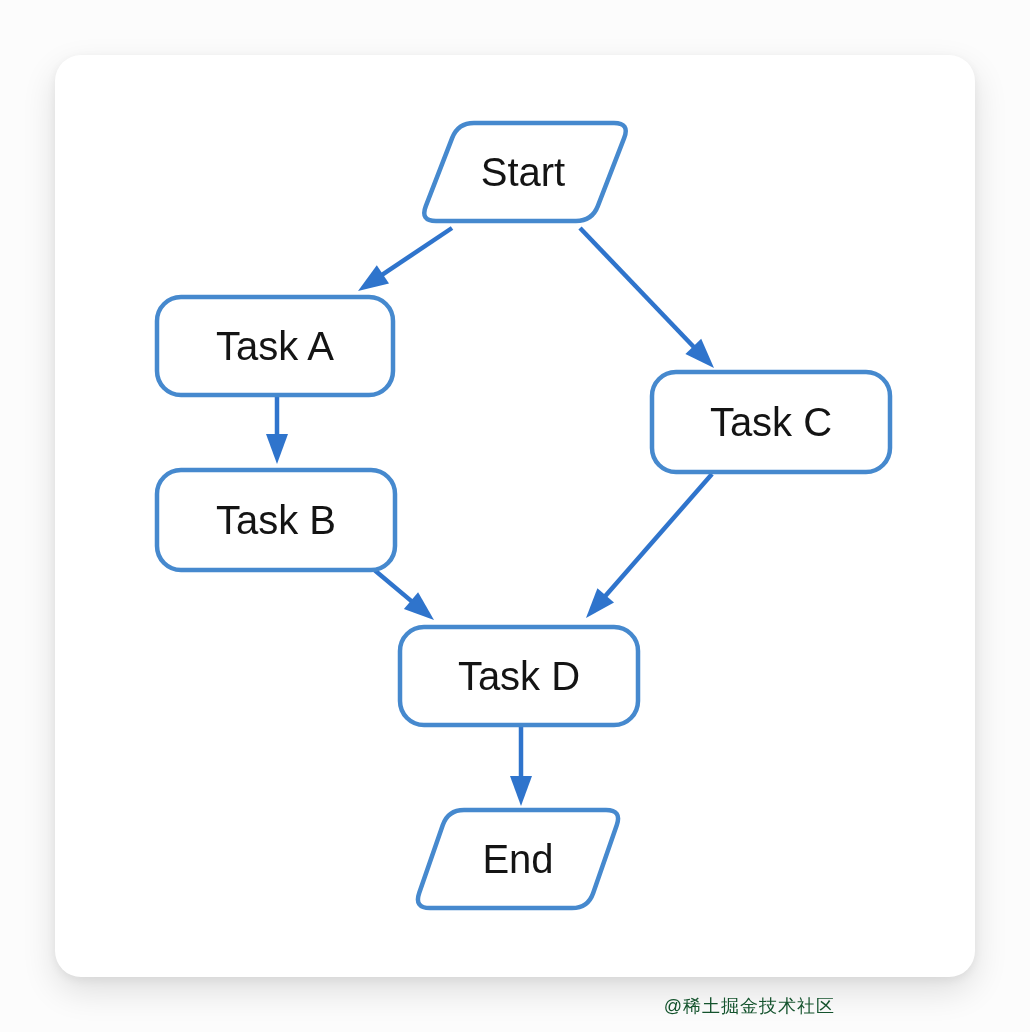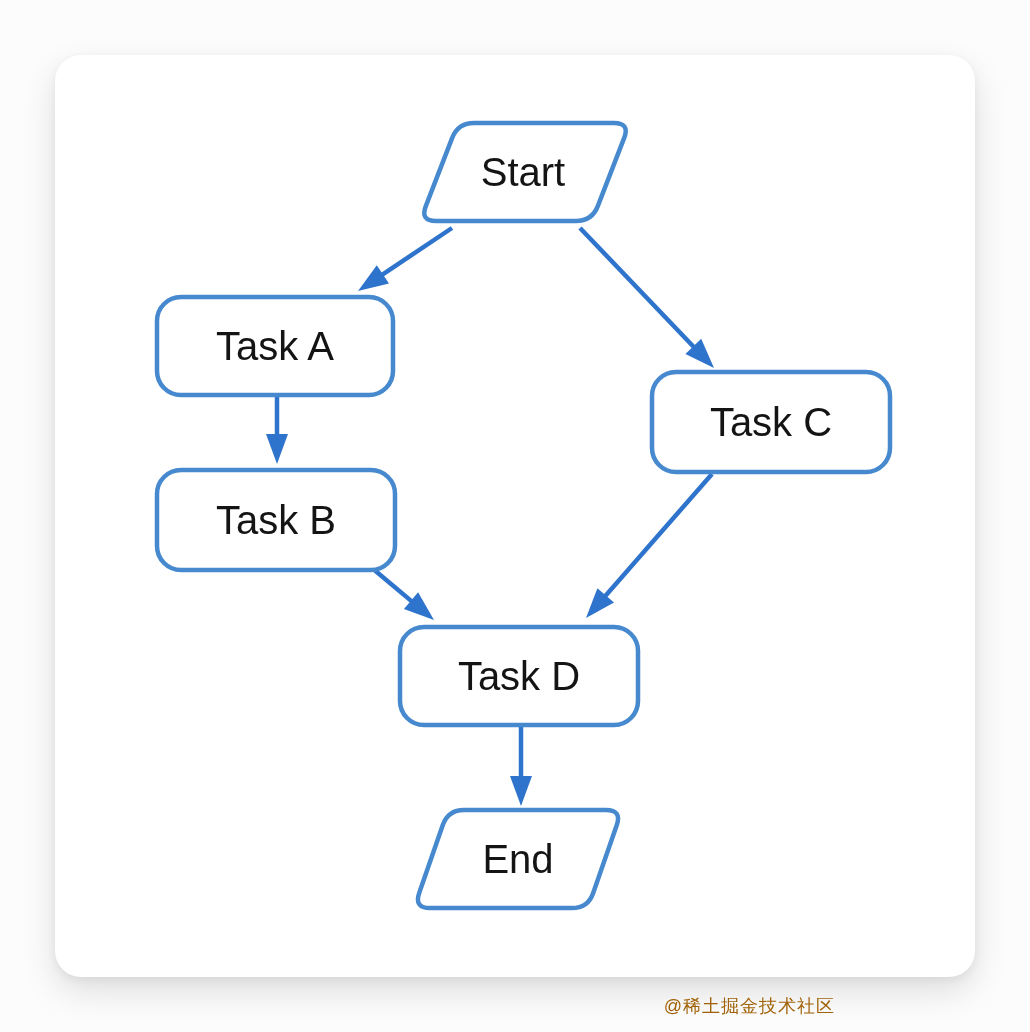--- a/index.html
+++ b/index.html
@@ -37,21 +37,21 @@
   .node-label {
     font-family: "Liberation Sans", sans-serif;
     font-size: 40px;
     font-weight: 400;
   }
   .watermark {
     position: absolute;
     right: 25px;
     bottom: 14px;
     font-size: 18px;
-    color: #a16207;
+    color: #14532d;
     letter-spacing: 1px;
     user-select: none;
   }
 </style>
 </head>
 <body>
 
 <div class="stage">
 
   <div class="card"></div>

